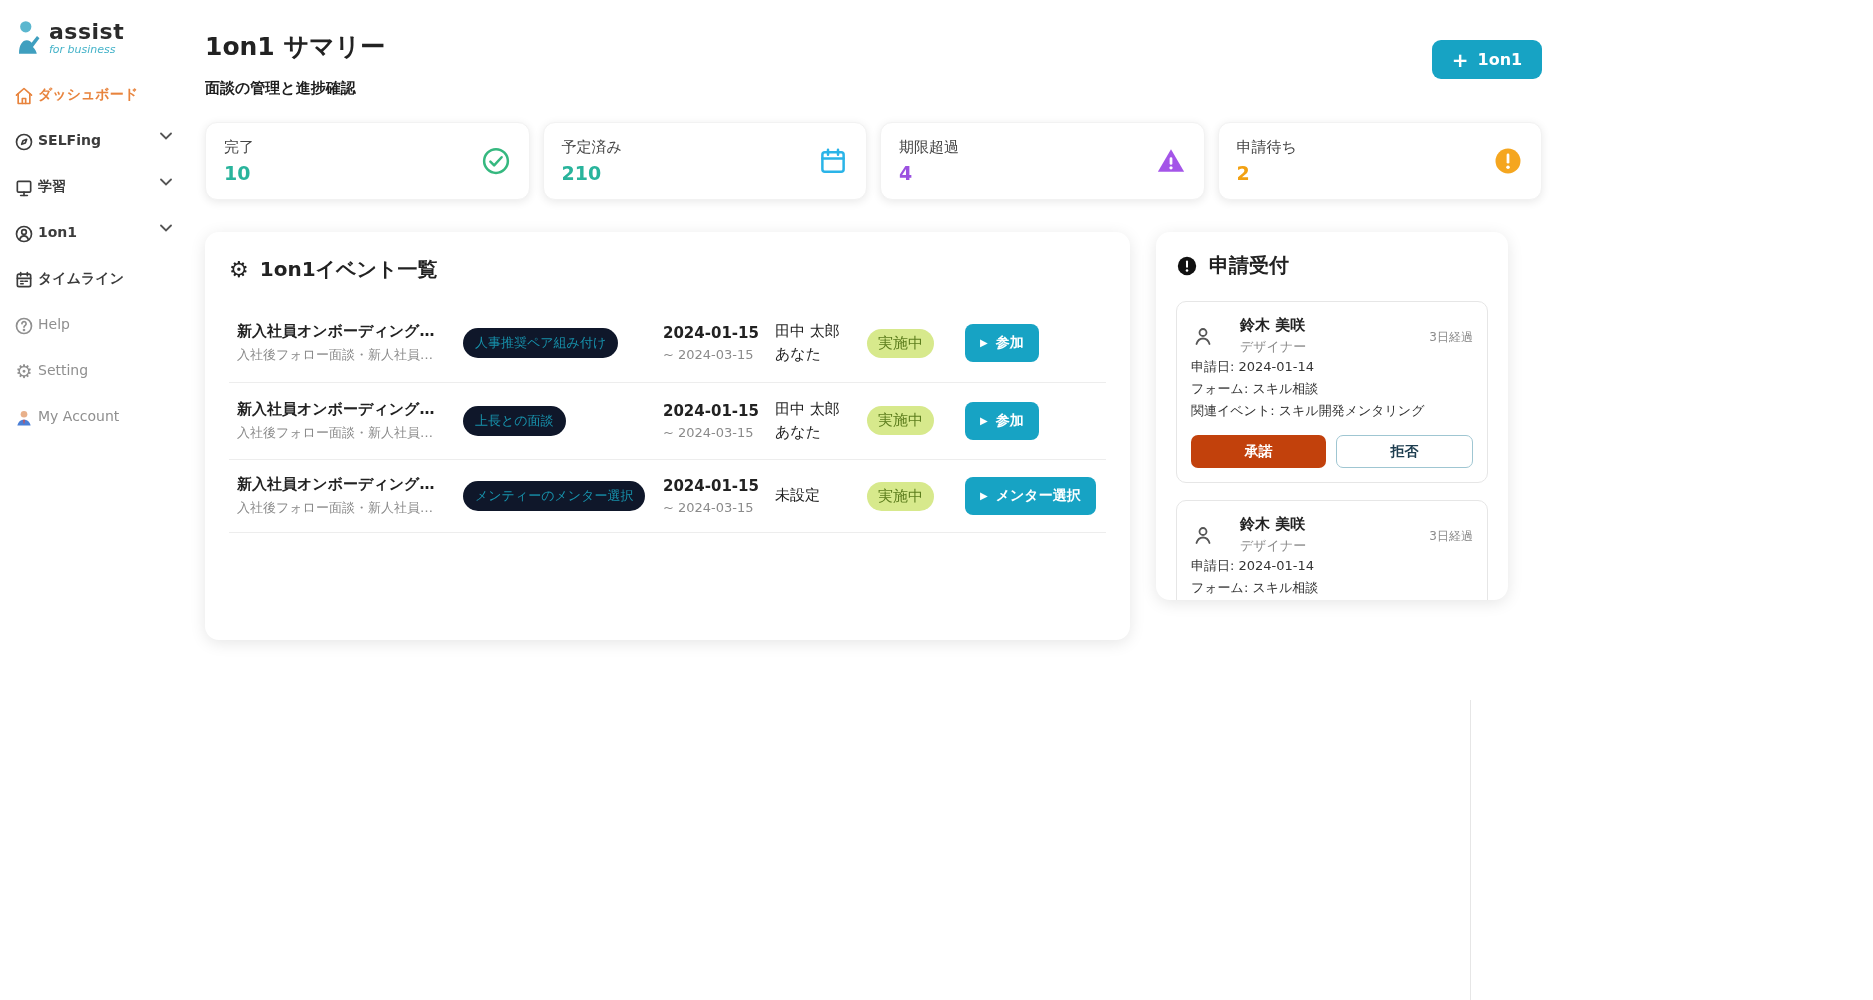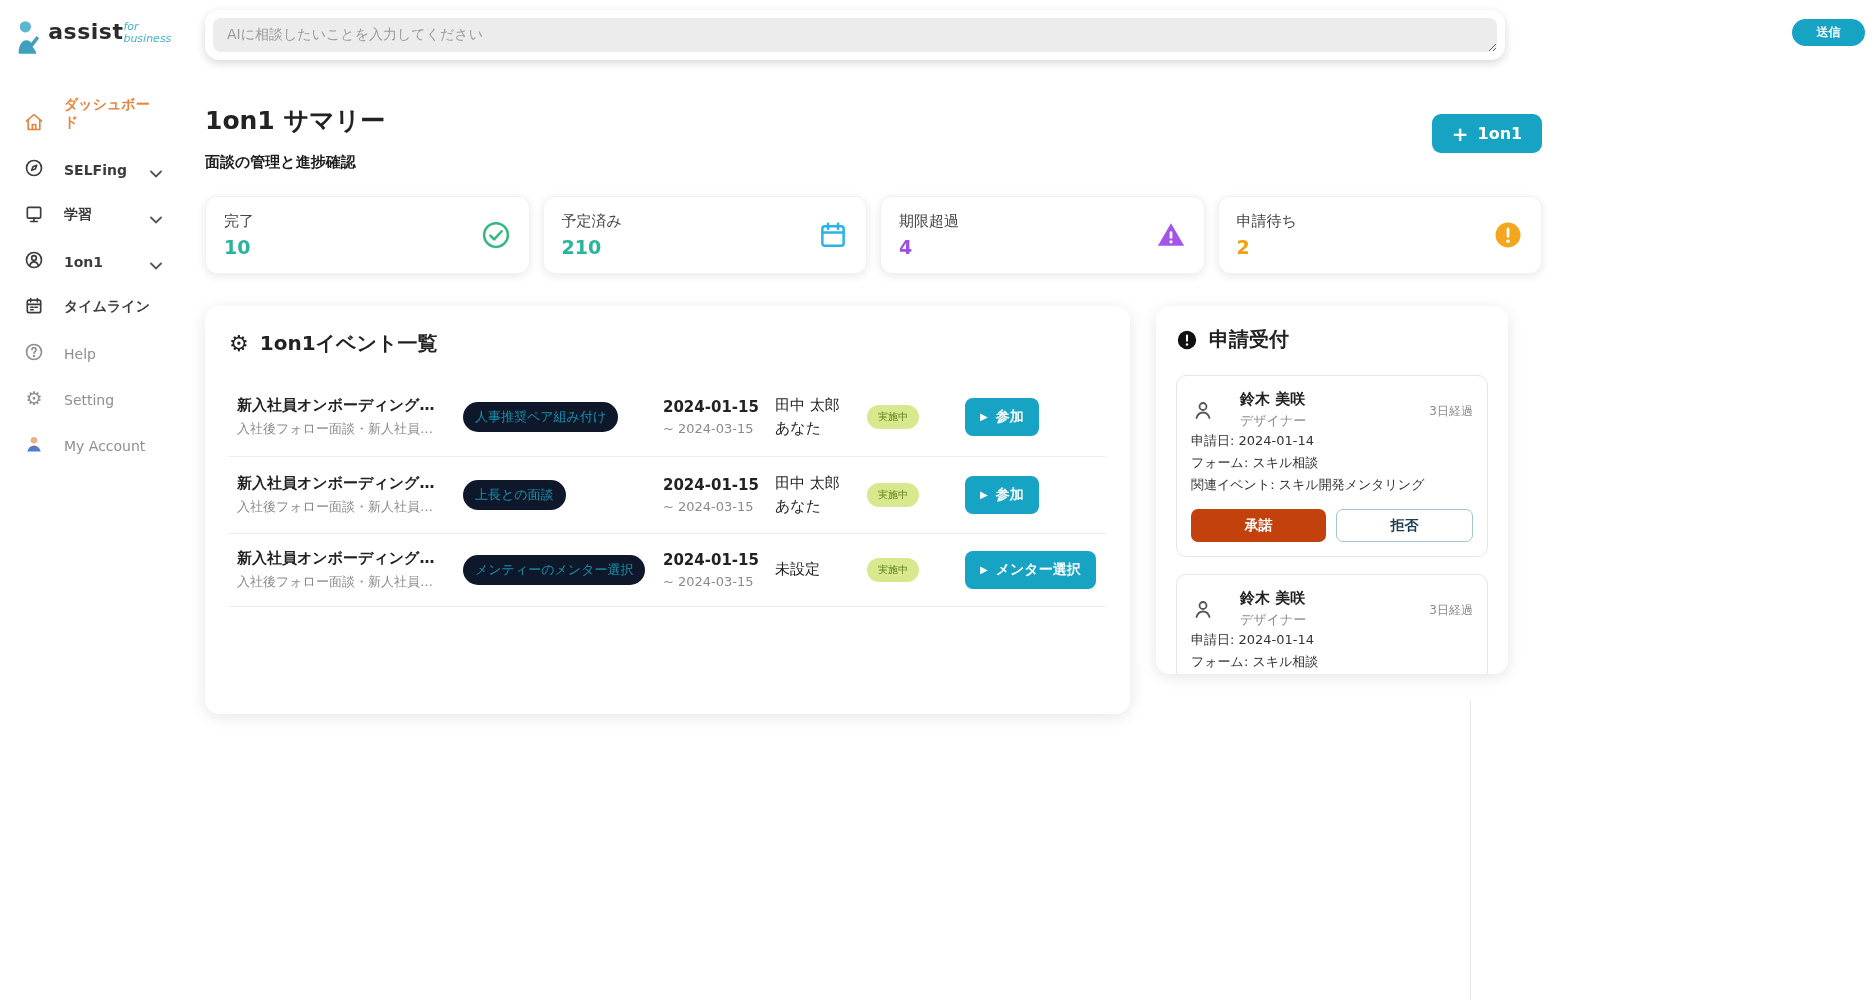--- a/index.html
+++ b/index.html
@@ -3,25 +3,25 @@
 <meta charset="utf-8">
 <style>
   *{margin:0;padding:0;box-sizing:border-box}
   html,body{background:#fff}
   body{font-family:"DejaVu Sans","Liberation Sans",sans-serif;color:#222}
   .app{position:relative;width:1873px;height:1000px;background:#fff;overflow:hidden}
 
   
   .sidebar{position:absolute;left:0;top:0;width:186px;height:100%;background:#fff;padding-top:14px;z-index:5}
   .logo{display:flex;align-items:flex-start;gap:7px;padding:6px 0 30px 14px}
-  .logo-text{display:flex;line-height:1.05}
+  .logo-text{display:flex;flex-direction:column;line-height:1.05}
   .brand-name{font-size:22px;font-weight:700;color:#2b2b2b;letter-spacing:.5px}
   .brand-tag{font-size:11px;color:#45b3c9;font-style:italic;margin-top:1px}
   .nav{display:flex;flex-direction:column}
-  .nav-item{display:flex;align-items:flex-end;gap:20px;height:46px;padding:0 24px;font-size:14px;font-weight:700;color:#3c3c3c;cursor:pointer}
+  .nav-item{display:flex;align-items:flex-start;gap:4px;height:46px;padding:0 14px;font-size:14px;font-weight:700;color:#3c3c3c;cursor:pointer}
   .nav-item.active{color:#e8833c}
   .nav-item.muted{color:#8f8f8f;font-weight:400}
   .icon20{width:20px;height:20px;flex:0 0 20px}
   .chev{margin-left:auto}
   .gear-glyph{font-size:19px;line-height:1;width:20px;text-align:center}
 
   
   .main{position:absolute;left:186px;top:0;right:0;bottom:0}
   .topbar{position:relative;height:74px;padding:10px 8px 0 19px}
   .chat-card{width:1300px;background:#fff;border-radius:14px;box-shadow:0 3px 10px rgba(0,0,0,.16);padding:8px}
@@ -55,21 +55,21 @@
   .tbl-head{background:#d9d9d9;height:48px;font-weight:700;font-size:15px;color:#222}
   .tbl-head>div{padding:0 8px}
   .tbl-row{padding:15px 0;border-bottom:1px solid #ededed}
   .tbl-row>div{padding:0 8px}
   .ev-name{font-size:15px;font-weight:700;margin-bottom:5px;white-space:nowrap;overflow:hidden}
   .ev-sub{font-size:13px;color:#8a8a8a;white-space:nowrap;overflow:hidden}
   .pill-type{display:inline-block;background:#0f172a;color:#1793ad;font-size:13px;padding:6px 12px;border-radius:999px;white-space:nowrap}
   .period-start{font-size:15px;font-weight:700;margin-bottom:5px}
   .period-end{font-size:13px;color:#8a8a8a}
   .pair{font-size:15px;line-height:1.55;color:#222}
-  .pill-status{display:inline-block;background:#d7e98c;color:#5c7d1d;font-size:10px;padding:5px 11px;border-radius:999px}
+  .pill-status{display:inline-block;background:#d7e98c;color:#5c7d1d;font-size:15px;padding:5px 11px;border-radius:999px}
   .action-btn{display:inline-flex;align-items:center;gap:8px;background:#17a3c4;color:#fff;border:none;border-radius:8px;padding:10px 15px;font-size:14px;font-weight:700;cursor:pointer;white-space:nowrap;font-family:inherit}
   .play{font-size:10px;line-height:1}
 
   
   .requests-card{width:352px;background:#fff;border-radius:14px;box-shadow:0 3px 16px rgba(0,0,0,.10);padding:20px;height:368px;overflow:hidden}
   .req-card{border:1px solid #e6e6e6;border-radius:10px;padding:14px;margin-top:17px;background:#fff}
   .req-head{display:flex;align-items:center;gap:25px}
   .req-name{font-size:15px;font-weight:700}
   .req-role{font-size:13px;color:#8a8a8a;margin-top:3px}
   .req-elapsed{margin-left:auto;font-size:12px;color:#8a8a8a;padding-top:2px}
@@ -171,26 +171,20 @@
             <path d="M4 21c1-5 4.5-7 8-7s7 2 8 7z" fill="#4a7fd6"></path>
             <path d="M11 14h2l-.6 5h-.8z" fill="#d64a4a"></path>
           </svg>
         <span>My Account</span>
       </div>
     </nav>
   </aside>
 
   <div class="main">
 
-    <div class="topbar">
-      <div class="chat-card">
-        <textarea class="chat-input" placeholder="AIに相談したいことを入力してください" style=""></textarea>
-      </div>
-      <button class="send-btn">送信</button>
-    </div>
 
     <div class="content">
 
       <div class="page-head">
         <div>
           <div class="page-title">1on1 サマリー</div>
           <div class="page-sub">面談の管理と進捗確認</div>
         </div>
         <button class="add-btn">
           <span class="add-plus">+</span>

